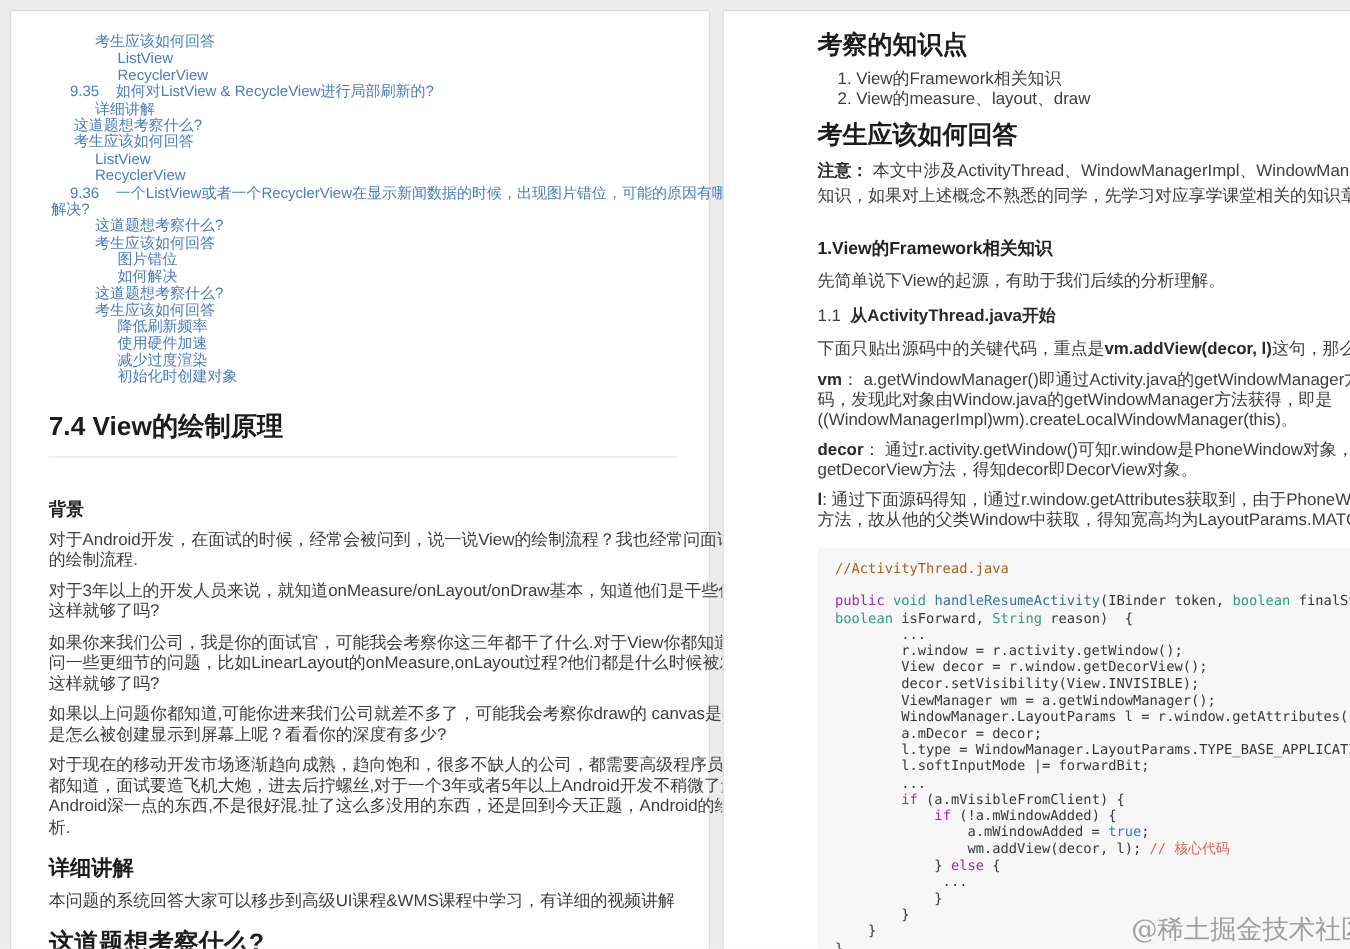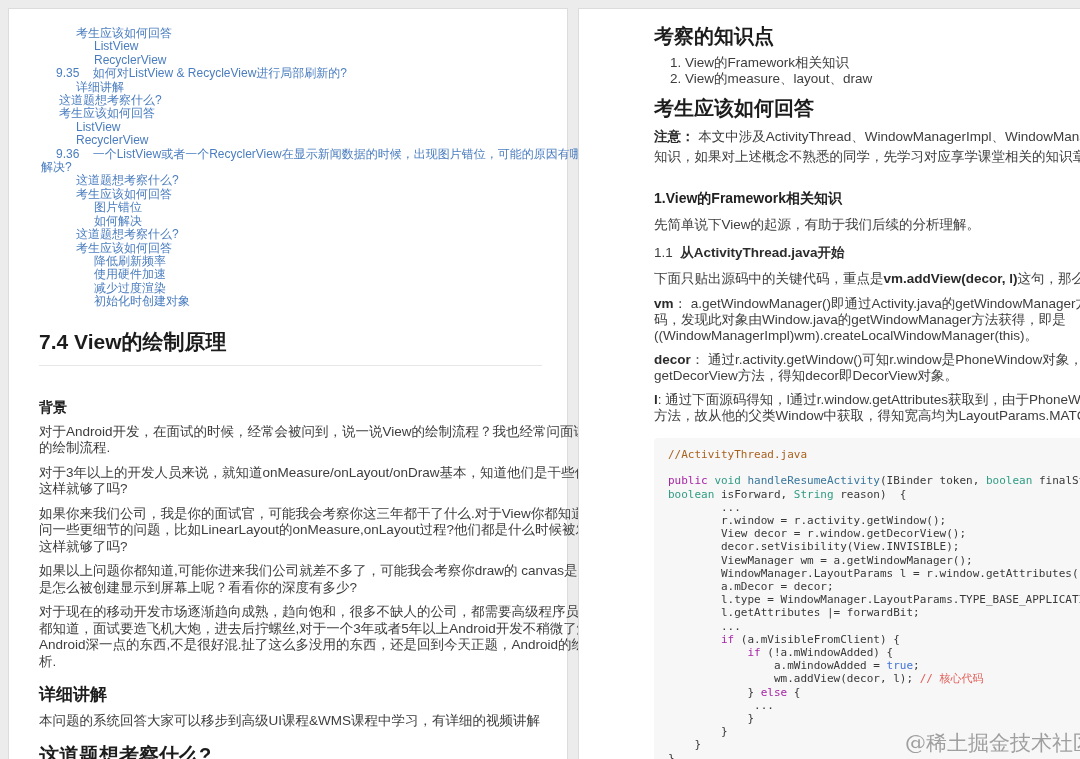--- a/index.html
+++ b/index.html
@@ -158,21 +158,21 @@
       <div class="code-line"><span class="tk-k">public</span><span class="tk-p"> </span><span class="tk-t">void</span><span class="tk-p"> </span><span class="tk-f">handleResumeActivity</span><span class="tk-p">(IBinder token, </span><span class="tk-t">boolean</span><span class="tk-p"> finalStateRequest,</span></div>
       <div class="code-line"><span class="tk-t">boolean</span><span class="tk-p"> isForward, </span><span class="tk-t">String</span><span class="tk-p"> reason)  {</span></div>
       <div class="code-line"><span class="tk-p">        ...</span></div>
       <div class="code-line"><span class="tk-p">        r.window = r.activity.getWindow();</span></div>
       <div class="code-line"><span class="tk-p">        View decor = r.window.getDecorView();</span></div>
       <div class="code-line"><span class="tk-p">        decor.setVisibility(View.INVISIBLE);</span></div>
       <div class="code-line"><span class="tk-p">        ViewManager wm = a.getWindowManager();</span></div>
       <div class="code-line"><span class="tk-p">        WindowManager.LayoutParams l = r.window.getAttributes();</span></div>
       <div class="code-line"><span class="tk-p">        a.mDecor = decor;</span></div>
       <div class="code-line"><span class="tk-p">        l.type = WindowManager.LayoutParams.TYPE_BASE_APPLICATION;</span></div>
-      <div class="code-line"><span class="tk-p">        l.getAttributes |= forwardBit;</span></div>
+      <div class="code-line"><span class="tk-p">        l.softInputMode |= forwardBit;</span></div>
       <div class="code-line"><span class="tk-p">        ...</span></div>
       <div class="code-line"><span class="tk-p">        </span><span class="tk-k">if</span><span class="tk-p"> (a.mVisibleFromClient) {</span></div>
       <div class="code-line"><span class="tk-p">            </span><span class="tk-k">if</span><span class="tk-p"> (!a.mWindowAdded) {</span></div>
       <div class="code-line"><span class="tk-p">                a.mWindowAdded = </span><span class="tk-b">true</span><span class="tk-p">;</span></div>
       <div class="code-line"><span class="tk-p">                wm.addView(decor, l); </span><span class="tk-r">// 核心代码</span></div>
       <div class="code-line"><span class="tk-p">            } </span><span class="tk-k">else</span><span class="tk-p"> {</span></div>
       <div class="code-line"><span class="tk-p">             ...</span></div>
       <div class="code-line"><span class="tk-p">            }</span></div>
       <div class="code-line"><span class="tk-p">        }</span></div>
       <div class="code-line"><span class="tk-p">    }</span></div>

